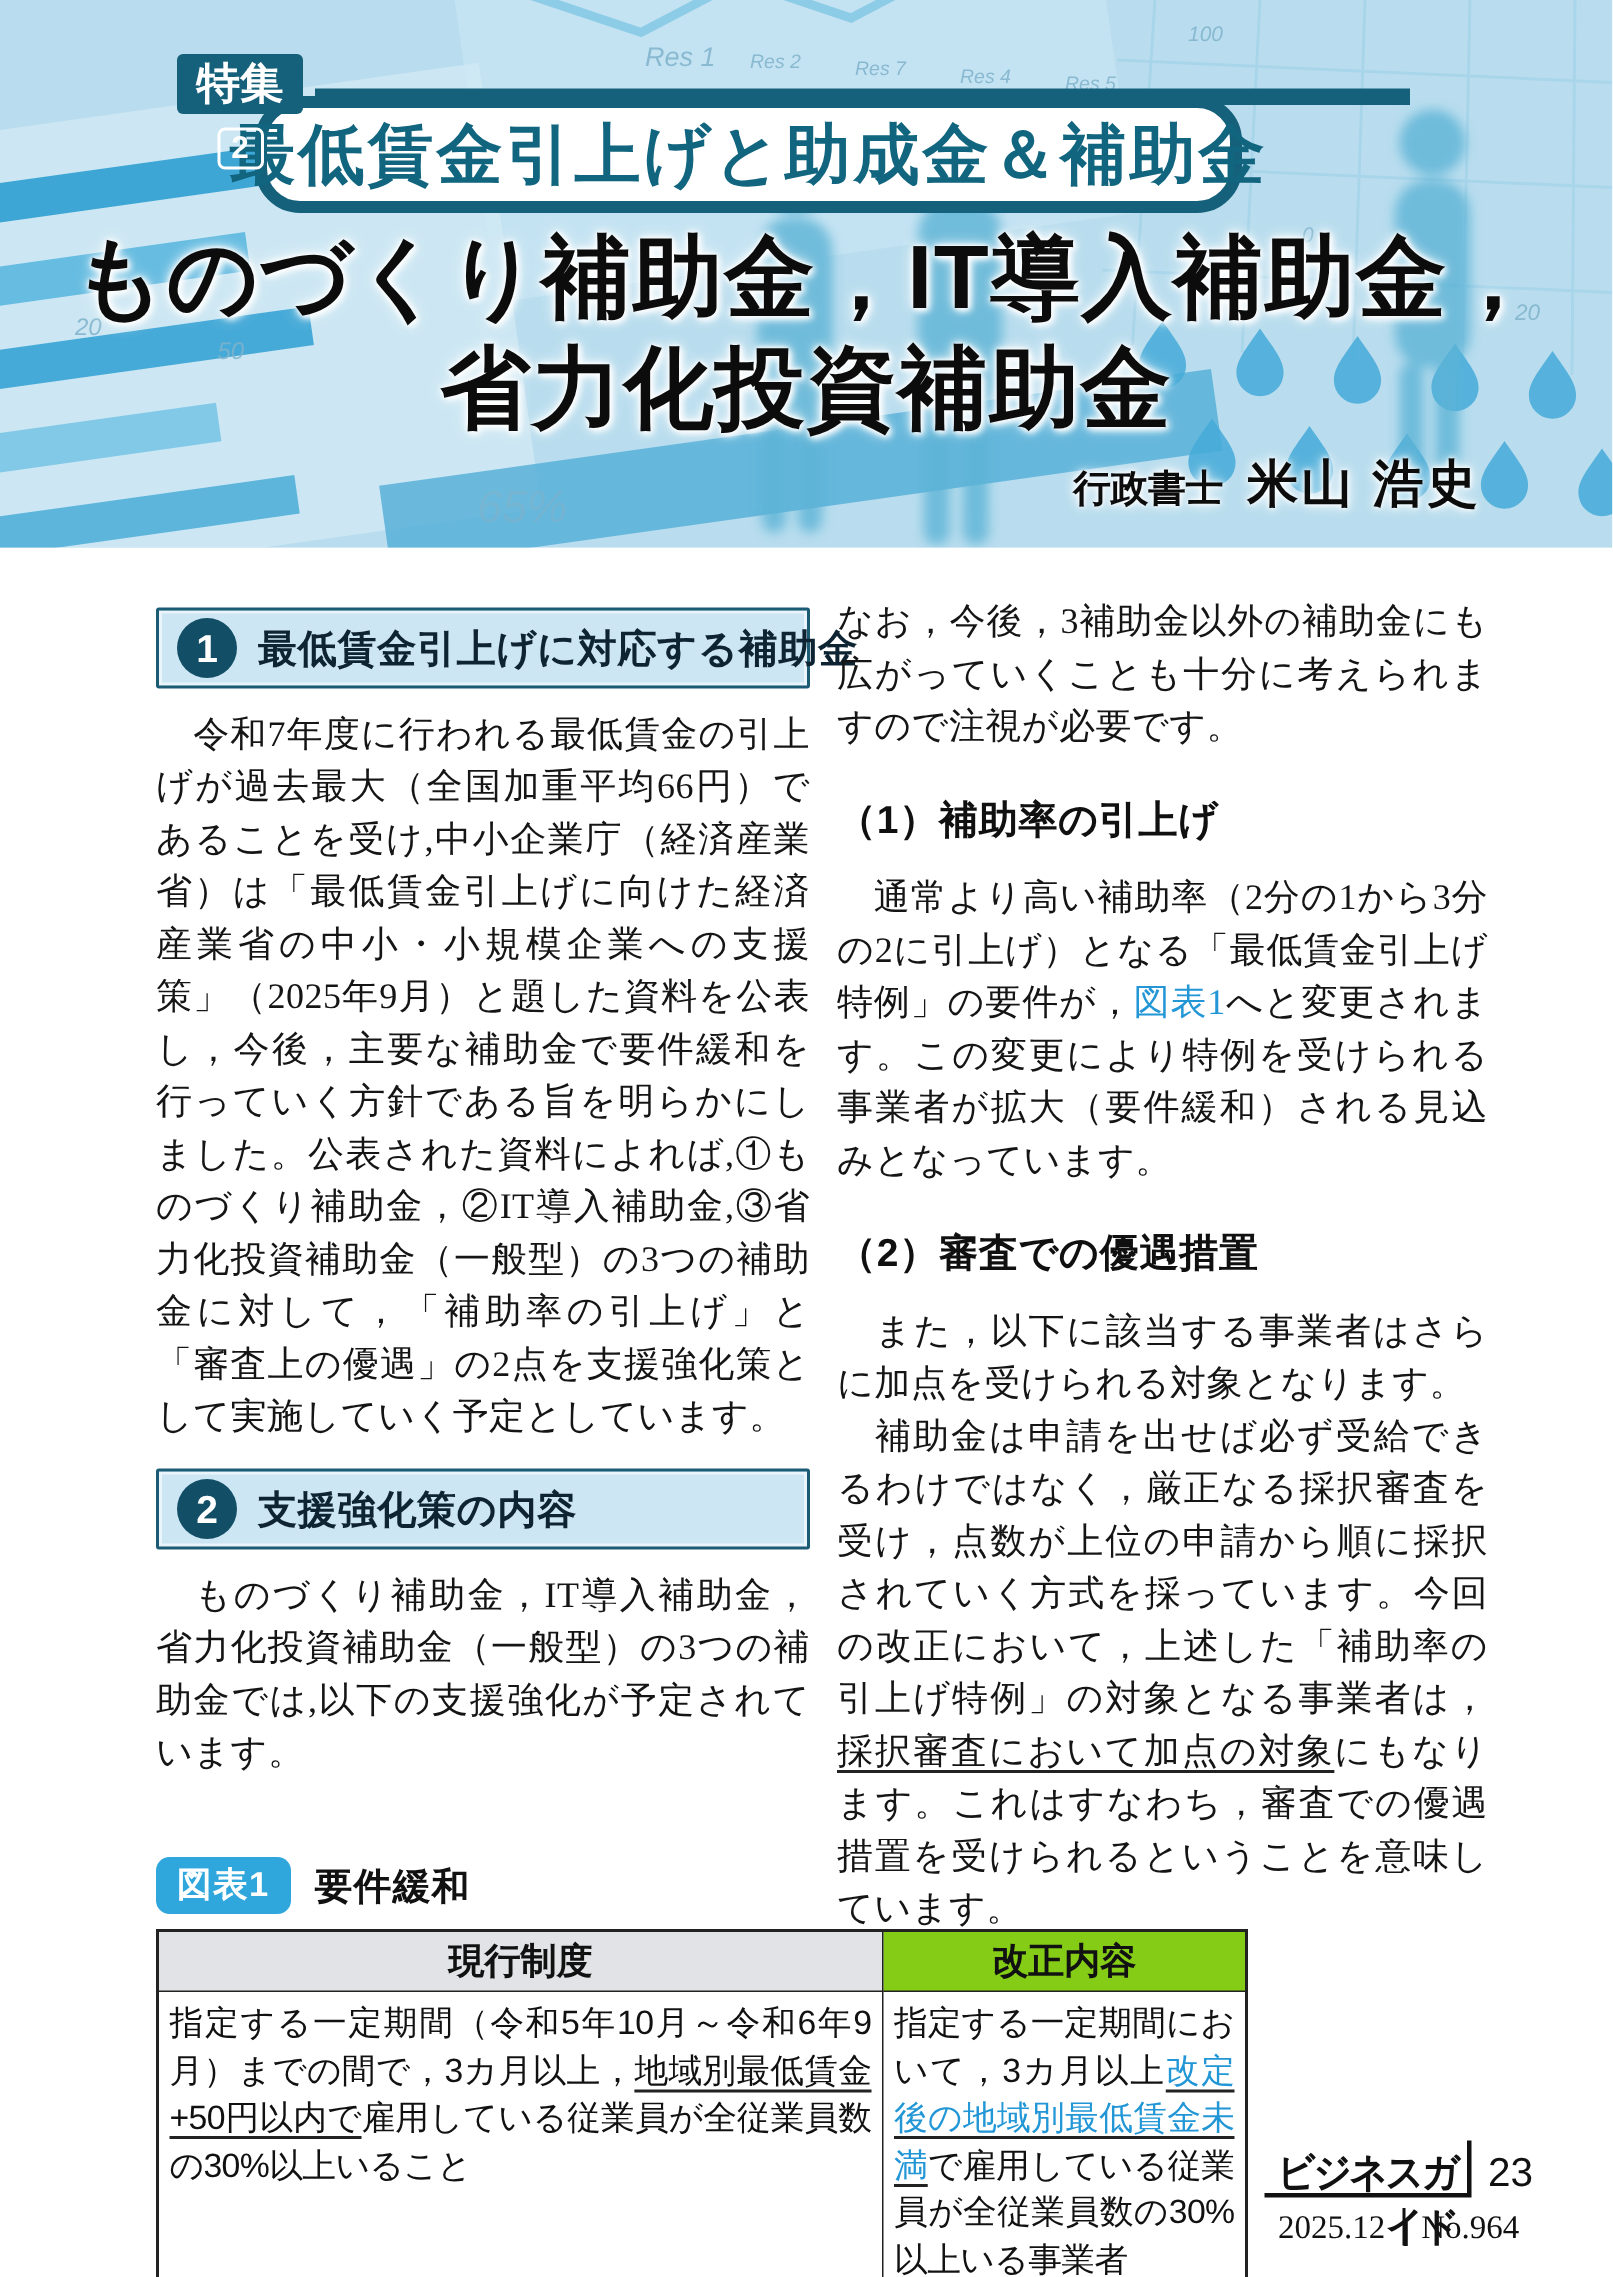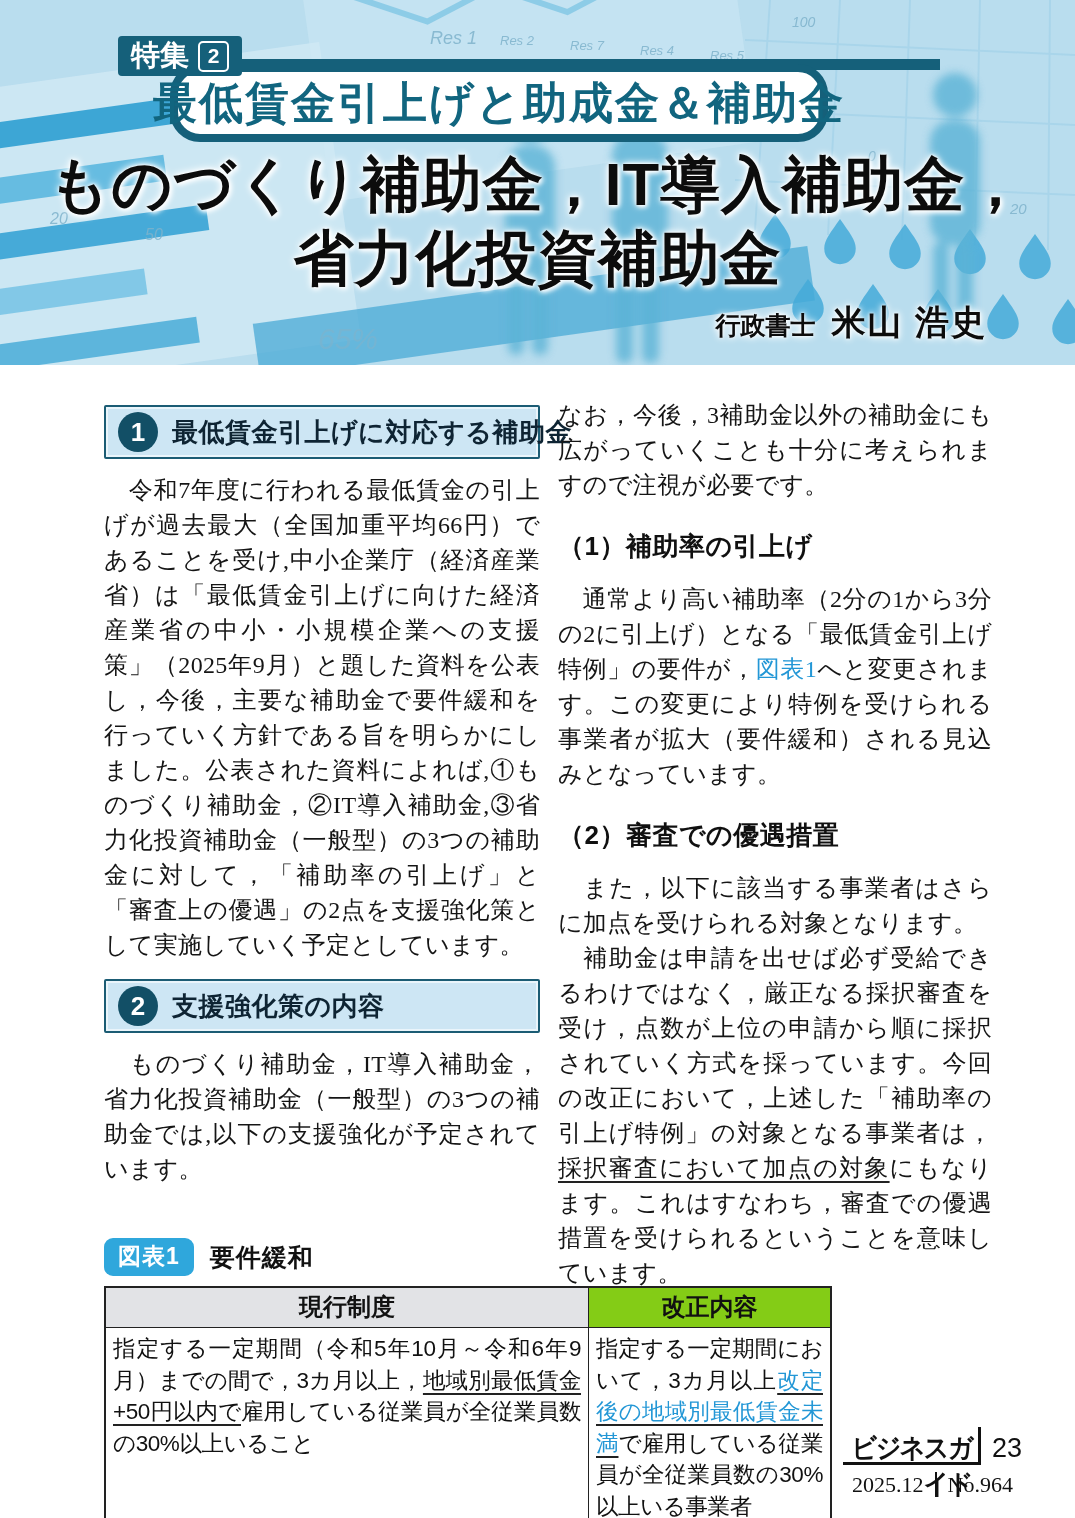--- a/index.html
+++ b/index.html
@@ -6,21 +6,21 @@
   .page { position:relative; width:1075px; height:1518px; background:#ffffff; overflow:hidden;
           font-family:"Liberation Sans","DejaVu Sans",sans-serif; color:#151515; }
 
   
   .header { position:absolute; left:0; top:0; width:1075px; height:365px; background:#b9ddee; overflow:hidden; }
   .header svg.bg { position:absolute; left:0; top:0; }
   .bg-label { position:absolute; color:#7fb3cc; font-style:italic; opacity:.85; }
 
   .feature-badge { position:absolute; left:118px; top:36px; height:40px; background:#15607a; color:#fff;
                    display:flex; align-items:center; gap:9px; padding:0 13px; border-radius:4px;
-                   font-weight:900; font-size:29px; z-index:3; }
+                   font-weight:900; font-size:29px; z-index:3;flex-direction:column; }
   .feature-badge .num { width:27px; height:27px; border:2.5px solid #fff; border-radius:5px; font-size:21px;
                         display:flex; align-items:center; justify-content:center; }
   .connector { position:absolute; left:210px; top:59px; width:730px; height:11px; background:#15607a; z-index:1; }
   .series-box { position:absolute; left:170px; top:64px; width:658px; height:78px; box-sizing:border-box;
                 background:#fff; border:8px solid #15607a; border-radius:30px; z-index:2;
                 display:flex; align-items:center; justify-content:center; }
   .series-title { color:#11657f; font-size:44px; font-weight:900; letter-spacing:2px; white-space:nowrap; }
 
   .main-title { position:absolute; left:40px; width:995px; top:148px; text-align:center; z-index:2;
                 font-weight:900; color:#0c0c0c; font-size:60px; line-height:1.24; letter-spacing:1px;

